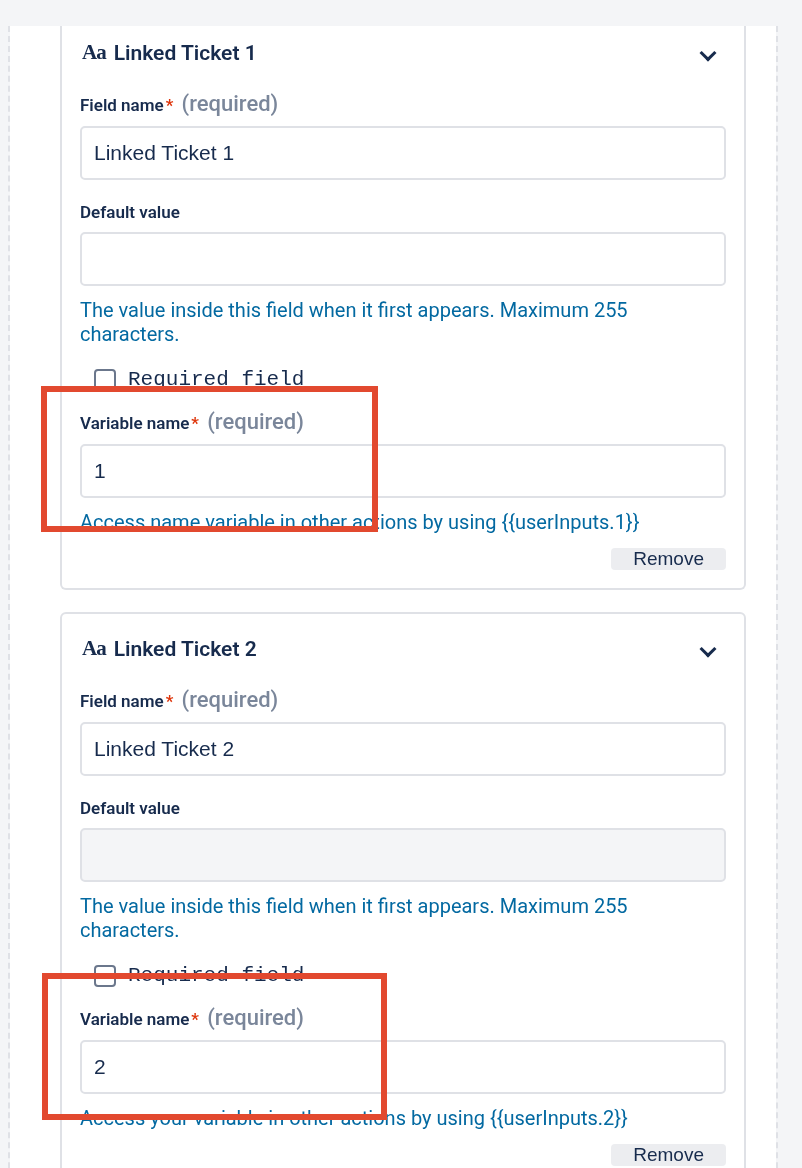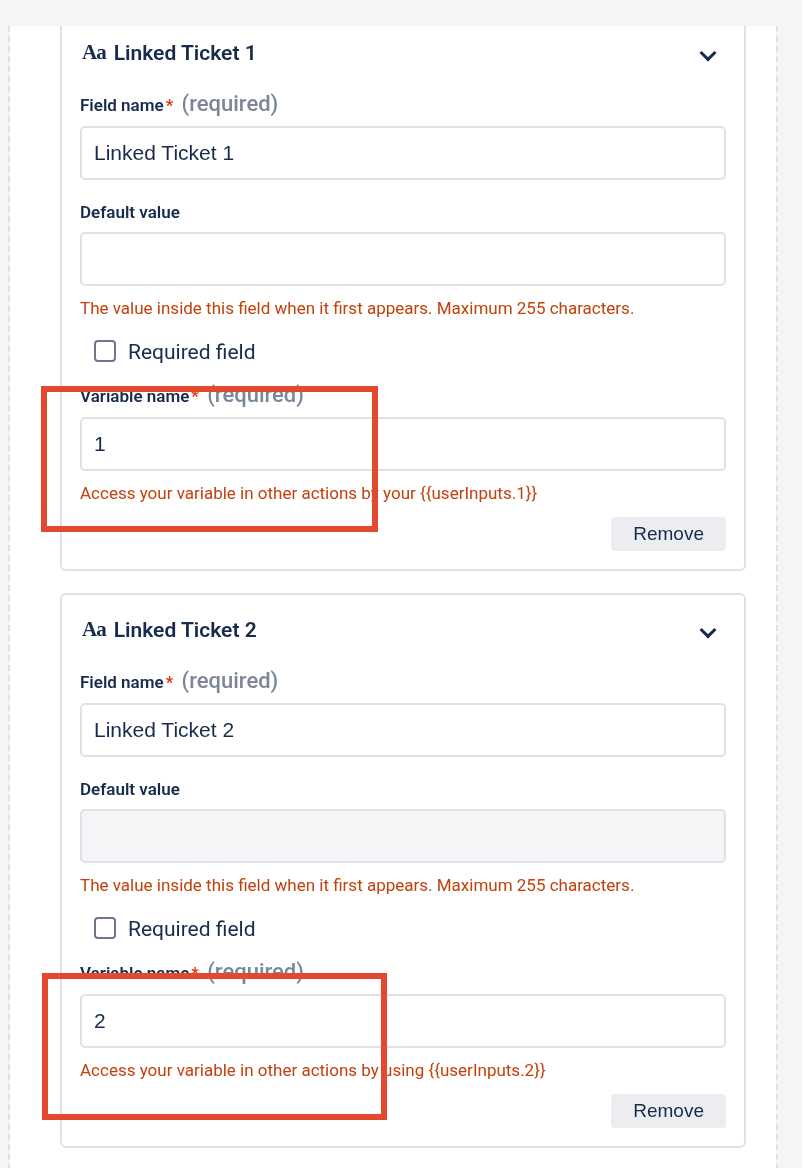--- a/index.html
+++ b/index.html
@@ -75,43 +75,44 @@
     height:54px;
     font-size:21px;
     padding:8px 12px;
     border:2px solid #DFE1E6;
     border-radius:5px;
     background:#fff;
     color:#172B4D;
   }
   .input.disabled{ background:#F4F5F7; }
   .help{
-    font-size:17px; color:#c2410c; margin:12px 0 0 0;
+    font-size:20px; color:#0369a1; margin:12px 0 0 0;
   }
   .block{ margin-bottom:22px;}
   .check-row{
-    display:flex; align-items:flex-start; gap:12px;
+    display:flex; align-items:center; gap:12px;
     margin:4px 0 18px 14px;
+    font-family:Liberation Mono, monospace;
   }
   .checkbox{
     width:22px; height:22px;
     border:2px solid #6b778c;
     border-radius:4px;
     background:#fff;
   }
   .check-label{
     font-size:21px; font-weight:400; color:#172B4D;
   }
   .remove-row{ display:flex; }
   .remove-btn{
     margin-left:auto;
     background:#ECEDF0;
     border:none;
     border-radius:4px;
-    padding:6px 22px;
+    padding:0 22px;
     font-size:19px; font-weight:500; color:#172B4D;
     cursor:pointer;
   }
   
   .hl{
     position:absolute;
     border:6px solid #E2492F;
     pointer-events:none;
   }
 </style>
@@ -150,21 +151,21 @@
         <div class="checkbox"></div>
         <div class="check-label">Required field</div>
       </div>
 
       <div class="block" style="margin-bottom:14px;">
         <div class="label">
           <span>Variable name</span><span class="req-ast">*</span>
           <span class="hint">(required)</span>
         </div>
         <input class="input" value="1" style="">
-        <div class="help">Access your variable in other actions by your {{userInputs.1}}</div>
+        <div class="help">Access name variable in other actions by using {{userInputs.1}}</div>
       </div>
 
       <div class="remove-row">
         <button class="remove-btn">Remove</button>
       </div>
     </div>
 
     <div class="card">
       <div class="card-header">
         <span class="aa-icon">Aa</span>

